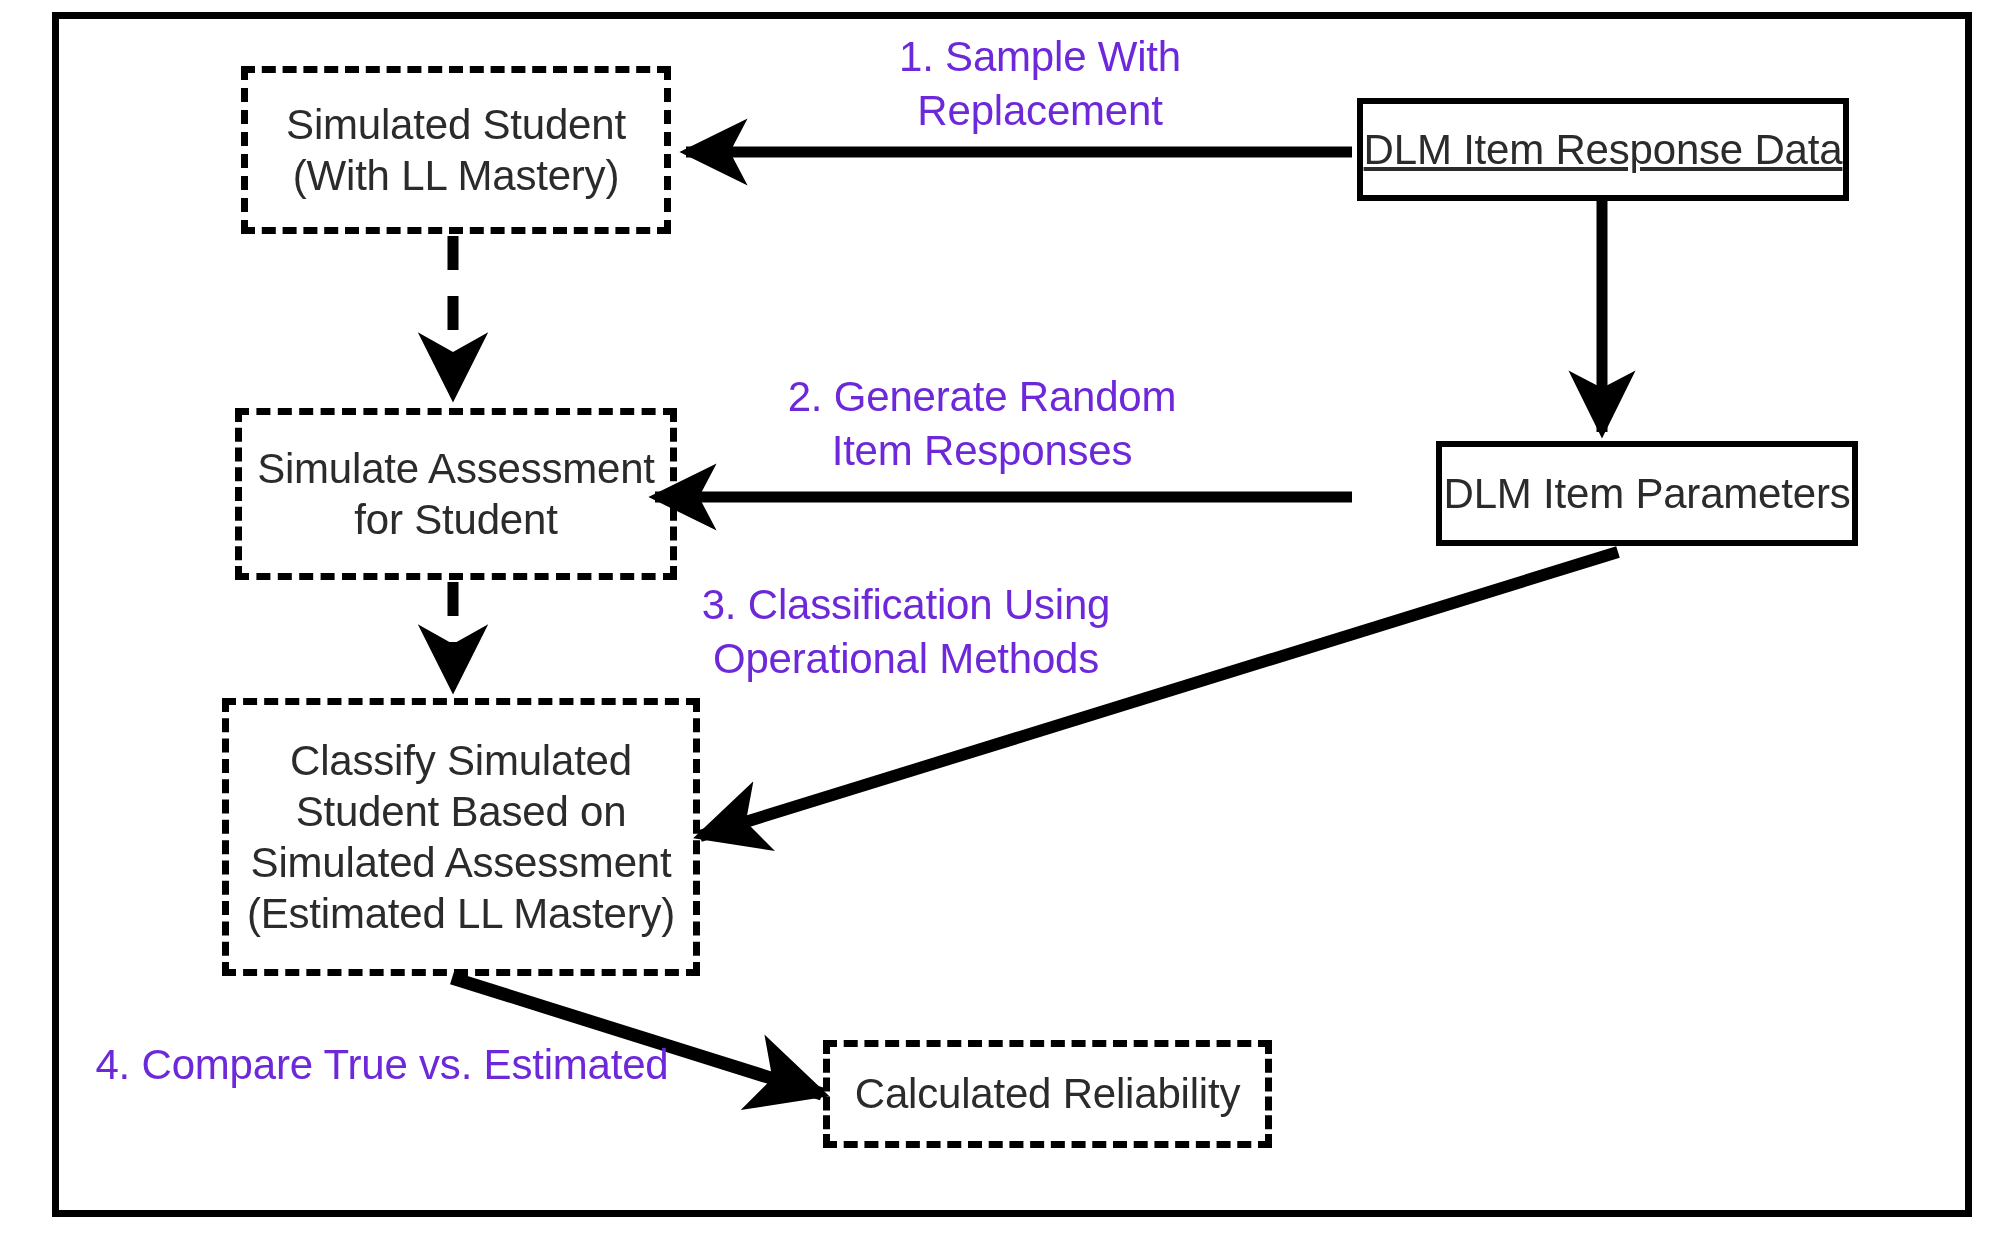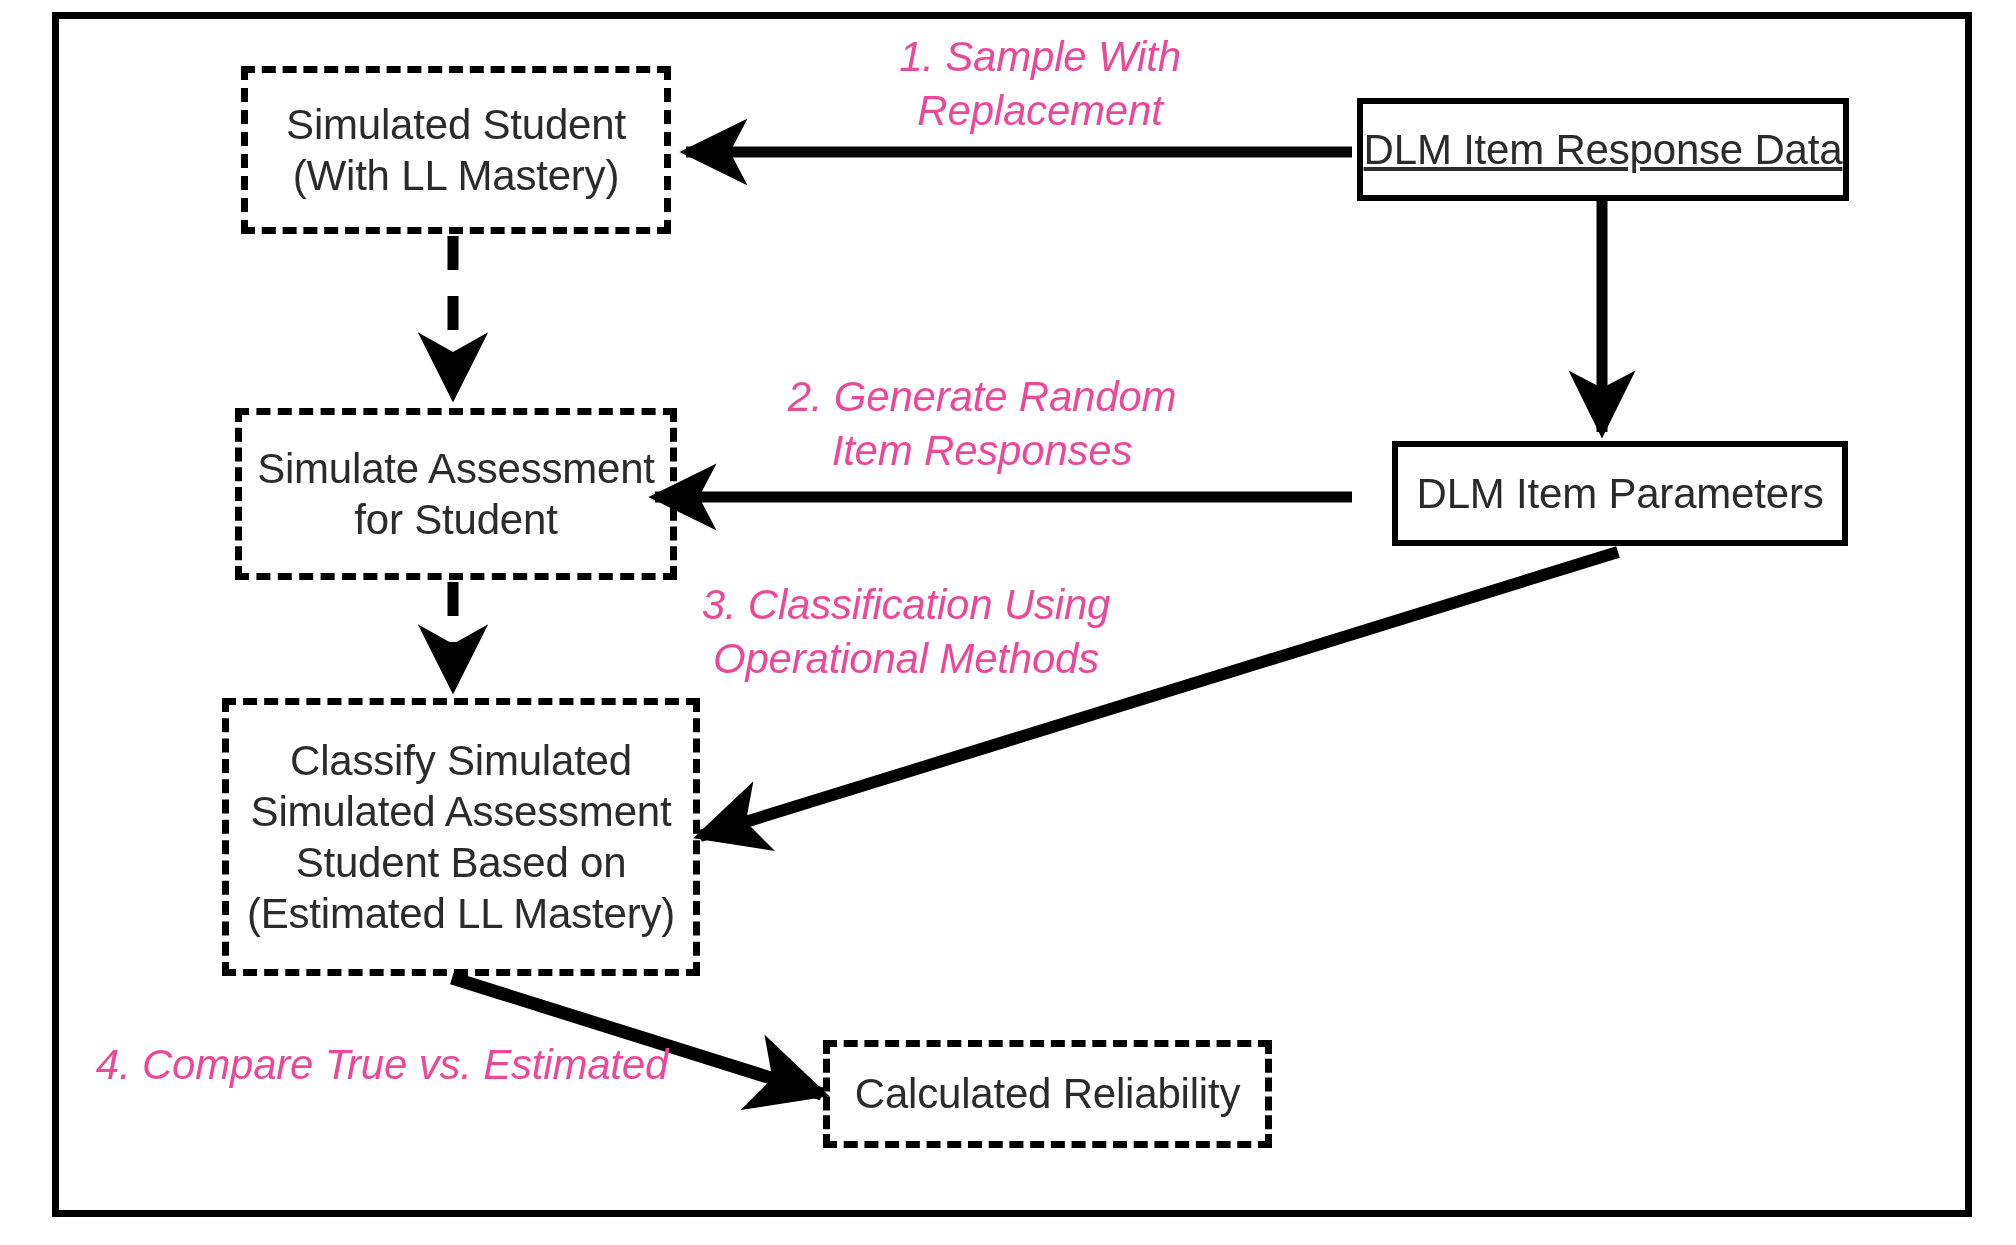--- a/index.html
+++ b/index.html
@@ -45,27 +45,26 @@
     border: 7px dashed #000000;
   }
   .node.solid {
     border: 6px solid #000000;
   }
   .node .line {
     display: block;
   }
   .step-label {
     position: absolute;
-    color: #ec4899;
+    color: #6d28d9;
     font-size: 42px;
     line-height: 1.28;
     text-align: center;
     white-space: nowrap;
     letter-spacing: -0.2px;
-    font-style: italic;
   }
   .step-label .line {
     display: block;
   }
   .step-label.left-align {
     text-align: center;
   }
   svg.arrows {
     position: absolute;
     left: 0;
@@ -129,28 +128,28 @@
 
   <div class="node solid" style="left:1357px; top:98px; width:492px; height:103px;text-decoration:underline;">
     <span class="line">DLM Item Response Data</span>
   </div>
 
   <div class="node dashed" style="left:235px; top:408px; width:442px; height:172px;">
     <span class="line">Simulate Assessment</span>
     <span class="line">for Student</span>
   </div>
 
-  <div class="node solid" style="left:1392px; top:441px; width:456px; height:105px;align-items:center;">
+  <div class="node solid" style="left:1436px; top:441px; width:422px; height:105px;align-items:center;">
     <span class="line">DLM Item Parameters</span>
   </div>
 
   <div class="node dashed" style="left:222px; top:698px; width:478px; height:278px;">
     <span class="line">Classify Simulated</span>
+    <span class="line">Student Based on</span>
     <span class="line">Simulated Assessment</span>
-    <span class="line">Student Based on</span>
     <span class="line">(Estimated LL Mastery)</span>
   </div>
 
   <div class="node dashed" style="left:823px; top:1040px; width:449px; height:108px;">
     <span class="line">Calculated Reliability</span>
   </div>
 
   <div class="step-label" style="left:880px; top:30px; width:320px;">
     <span class="line">1. Sample With</span>
     <span class="line">Replacement</span>

